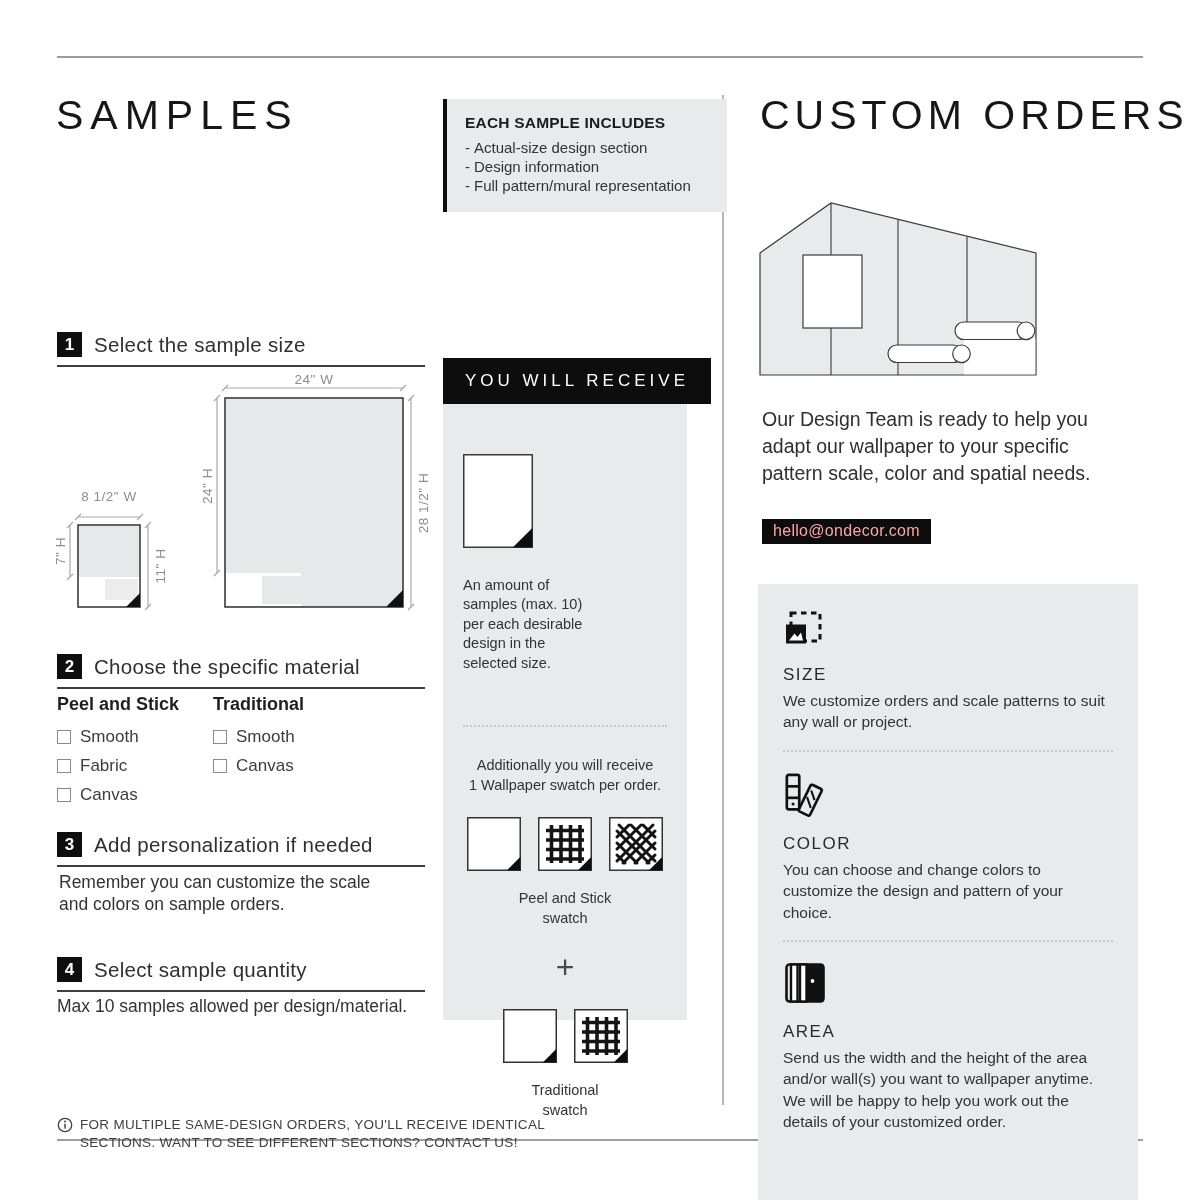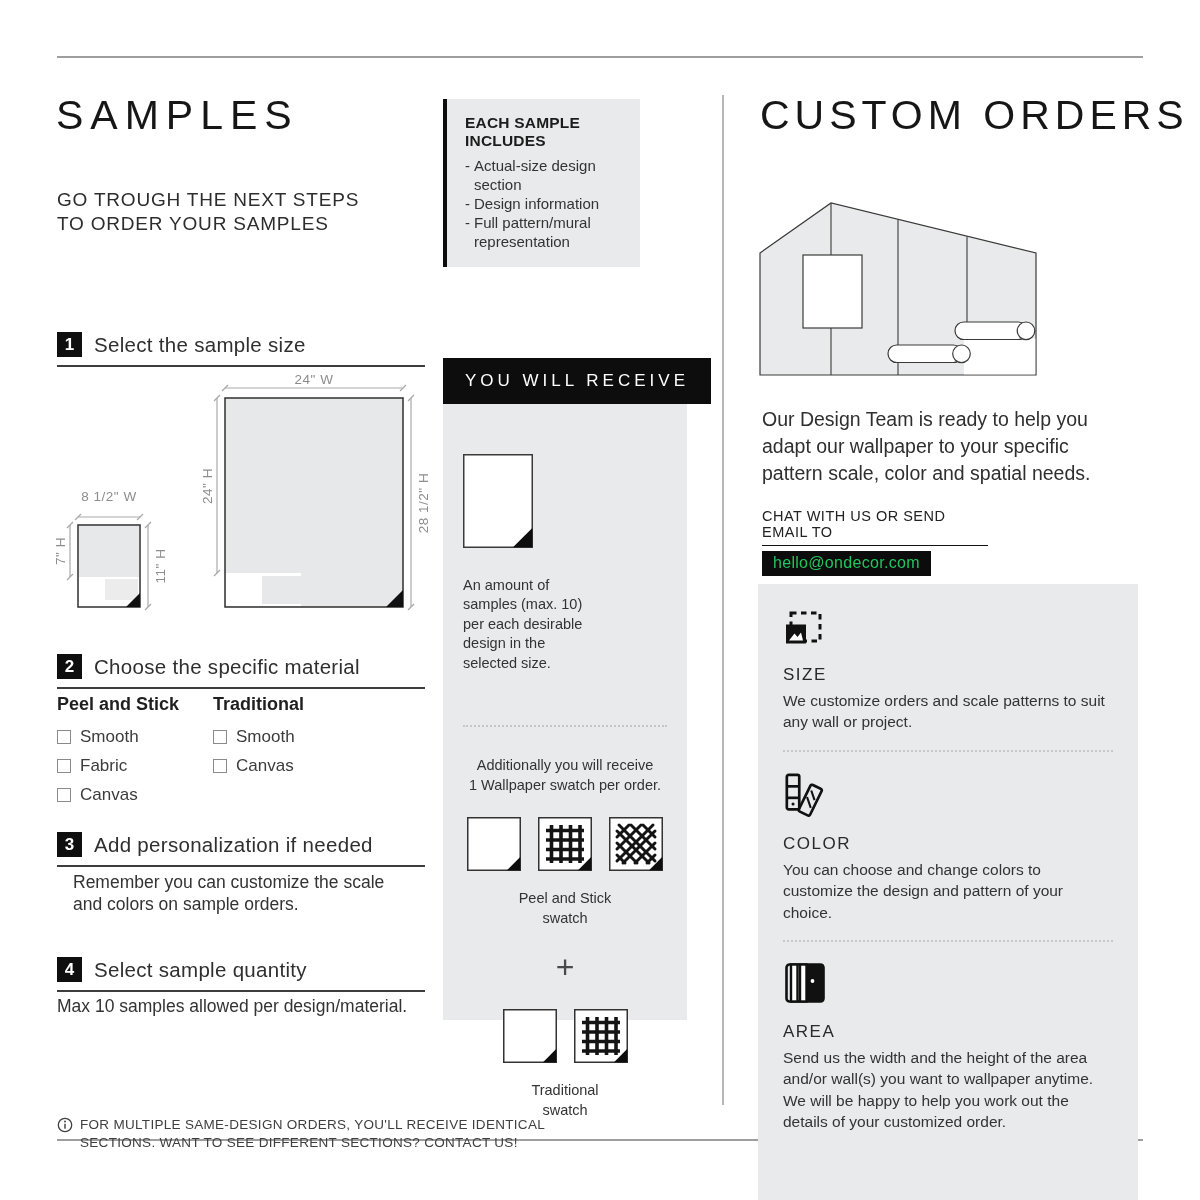--- a/index.html
+++ b/index.html
@@ -41,29 +41,29 @@
   #lbl-large-hl{ left:150px; top:126px; transform:translate(-50%,-50%) rotate(-90deg); }
   #lbl-large-hr{ left:366px; top:143px; transform:translate(-50%,-50%) rotate(-90deg); }
 
   
   #materials { position:absolute; left:57px; top:694px; display:flex; gap:8px; }
   .mat-col { width:148px; }
   .mat-title { font-weight:bold; font-size:18px; color:#1f1f1f; margin-bottom:12px; }
   .mat-opt { display:flex; align-items:center; gap:9px; margin-bottom:9px; font-size:17px; color:#3c3c3c; }
   .checkbox { width:12px; height:12px; border:1.5px solid #8a8a8a; flex:none; background:#fff; }
 
-  #step3-note { position:absolute; left:73px; top:872px; font-size:17.5px; line-height:1.25; color:#333; }
+  #step3-note { position:absolute; left:59px; top:872px; font-size:17.5px; line-height:1.25; color:#333; }
   #step4-note { position:absolute; left:57px; top:996px; font-size:17.5px; color:#333; white-space:nowrap; }
 
   #footer-note { position:absolute; left:57px; top:1080px; display:flex; gap:7px; font-size:13.5px;
                  letter-spacing:0.3px; line-height:1.35; color:#3f3f3f;margin-top:36px; }
   #footer-note svg { margin-top:1px; flex:none; }
 
   
-  #includes-box { position:absolute; left:443px; top:99px; width:197px; box-sizing:border-box;
+  #includes-box { position:absolute; left:443px; top:99px; width:284px; box-sizing:border-box;
                   background:var(--panel_bg,#e9eaeb); border-left:4px solid #0d0d0d; padding:15px 12px 16px 18px; }
   .inc-title { font-size:15.5px; font-weight:bold; color:#1c1c1c; margin-bottom:7px; letter-spacing:0.2px; }
   .inc-item { display:flex; font-size:15px; line-height:1.26; color:#333; }
   .inc-item .dash { margin-right:4px; flex:none; }
 
   #receive-header { position:absolute; left:443px; top:358px; width:268px; height:46px; background:#0d0d0d;
                     color:#fff; font-size:17px; letter-spacing:4px; display:flex; align-items:center; justify-content:center; }
   #receive-body { position:absolute; left:443px; top:404px; width:244px; height:616px; box-sizing:border-box;
                   background:var(--panel_bg,#e9eaeb); padding:0 20px; }
   .sample-row { display:flex; gap:14px; padding-top:50px; align-items:flex-start;flex-direction:column; }
@@ -74,41 +74,39 @@
   .swatch-row2 { margin-top:26px; }
   .swatch-label { margin-top:17px; text-align:center; font-size:14.5px; line-height:1.4; color:#333; }
   .plus { margin-top:22px; text-align:center; font-size:32px; color:#4a4a4a; line-height:1; }
 
   
   #house { position:absolute; left:755px; top:192px; }
   #custom-intro { position:absolute; left:762px; top:406px; width:358px; font-size:19.5px; line-height:1.38; color:#2f2f2f; }
   #chat-block { position:absolute; left:762px; top:508px; }
   .chat-label { font-size:14.5px; letter-spacing:0.5px; color:#222; padding-bottom:5px;
                 border-bottom:1.5px solid #111; width:226px; }
-  .email-badge { margin-top:5px; display:inline-block; background:#0c0c0c; color:#22c55e; font-size:16px;
+  .email-badge { margin-top:11px; display:inline-block; background:#0c0c0c; color:#fca5a5; font-size:16px;
                  padding:3px 11px 4px; letter-spacing:0.3px; cursor:pointer; }
 
   #features { position:absolute; left:758px; top:584px; width:380px; height:633px; box-sizing:border-box;
               background:var(--panel_bg,#e9eaeb); padding:26px 25px; }
   .f-name { font-size:17px; letter-spacing:1.5px; color:#2a2a2a; margin-top:13px; }
   .f-text { font-size:15.5px; line-height:1.38; color:#333; margin-top:5px; width:332px; }
   .f-divider { border-top:2px dotted #c8c8c8; margin:17px 0 19px; }
 </style>
 </head>
 <body>
 
 <div class="canvas">
 
   <div class="rule" id="rule-top"></div>
   <div class="rule" id="rule-bottom"></div>
   <div id="col-divider"></div>
 
   <div class="big-title" id="samples-title">SAMPLES</div>
-  <div id="intro" class="pre">GO TROUGH THE NEXT STEPS
-TO ORDER YOUR SAMPLES</div>
 
   <div class="step" id="step1">
     <span class="step-num">1</span>
     <span class="step-label">Select the sample size</span>
   </div>
 
   <div id="size-diagram">
     <svg width="370" height="252" viewBox="0 0 370 252">
 
       <rect x="168" y="38" width="178" height="209" fill="#e7e8e9" stroke="#2f2f2f" stroke-width="1.5"></rect>
@@ -321,21 +319,20 @@
       <rect x="133" y="153" width="74" height="17.5" rx="8.7" fill="#ffffff" stroke="#3a3a3a" stroke-width="1.2"></rect>
       <circle cx="206.5" cy="161.8" r="8.8" fill="#ffffff" stroke="#3a3a3a" stroke-width="1.2"></circle>
       <rect x="200" y="130" width="72" height="17.5" rx="8.7" fill="#ffffff" stroke="#3a3a3a" stroke-width="1.2"></rect>
       <circle cx="271" cy="138.8" r="8.8" fill="#ffffff" stroke="#3a3a3a" stroke-width="1.2"></circle>
     </svg>
   </div>
 
   <div id="custom-intro">Our Design Team is ready to help you adapt our wallpaper to your specific pattern scale, color and spatial needs.</div>
 
   <div id="chat-block">
-    <div class="chat-label">CHAT WITH US OR SEND EMAIL TO</div>
     <span class="email-badge">hello@ondecor.com</span>
   </div>
 
   <div id="features">
 
     <div class="feature">
       <svg width="40" height="38" viewBox="0 0 40 38">
         <rect x="8" y="3" width="29" height="28" fill="none" stroke="#111" stroke-width="3" stroke-dasharray="5.5,4.5"></rect>
         <rect x="3" y="14.5" width="20" height="19" fill="#111"></rect>
         <path d="M6,30.5 L11.5,23.5 L14.5,27 L18,22.5 L20,30.5 Z" fill="#fff"></path>

